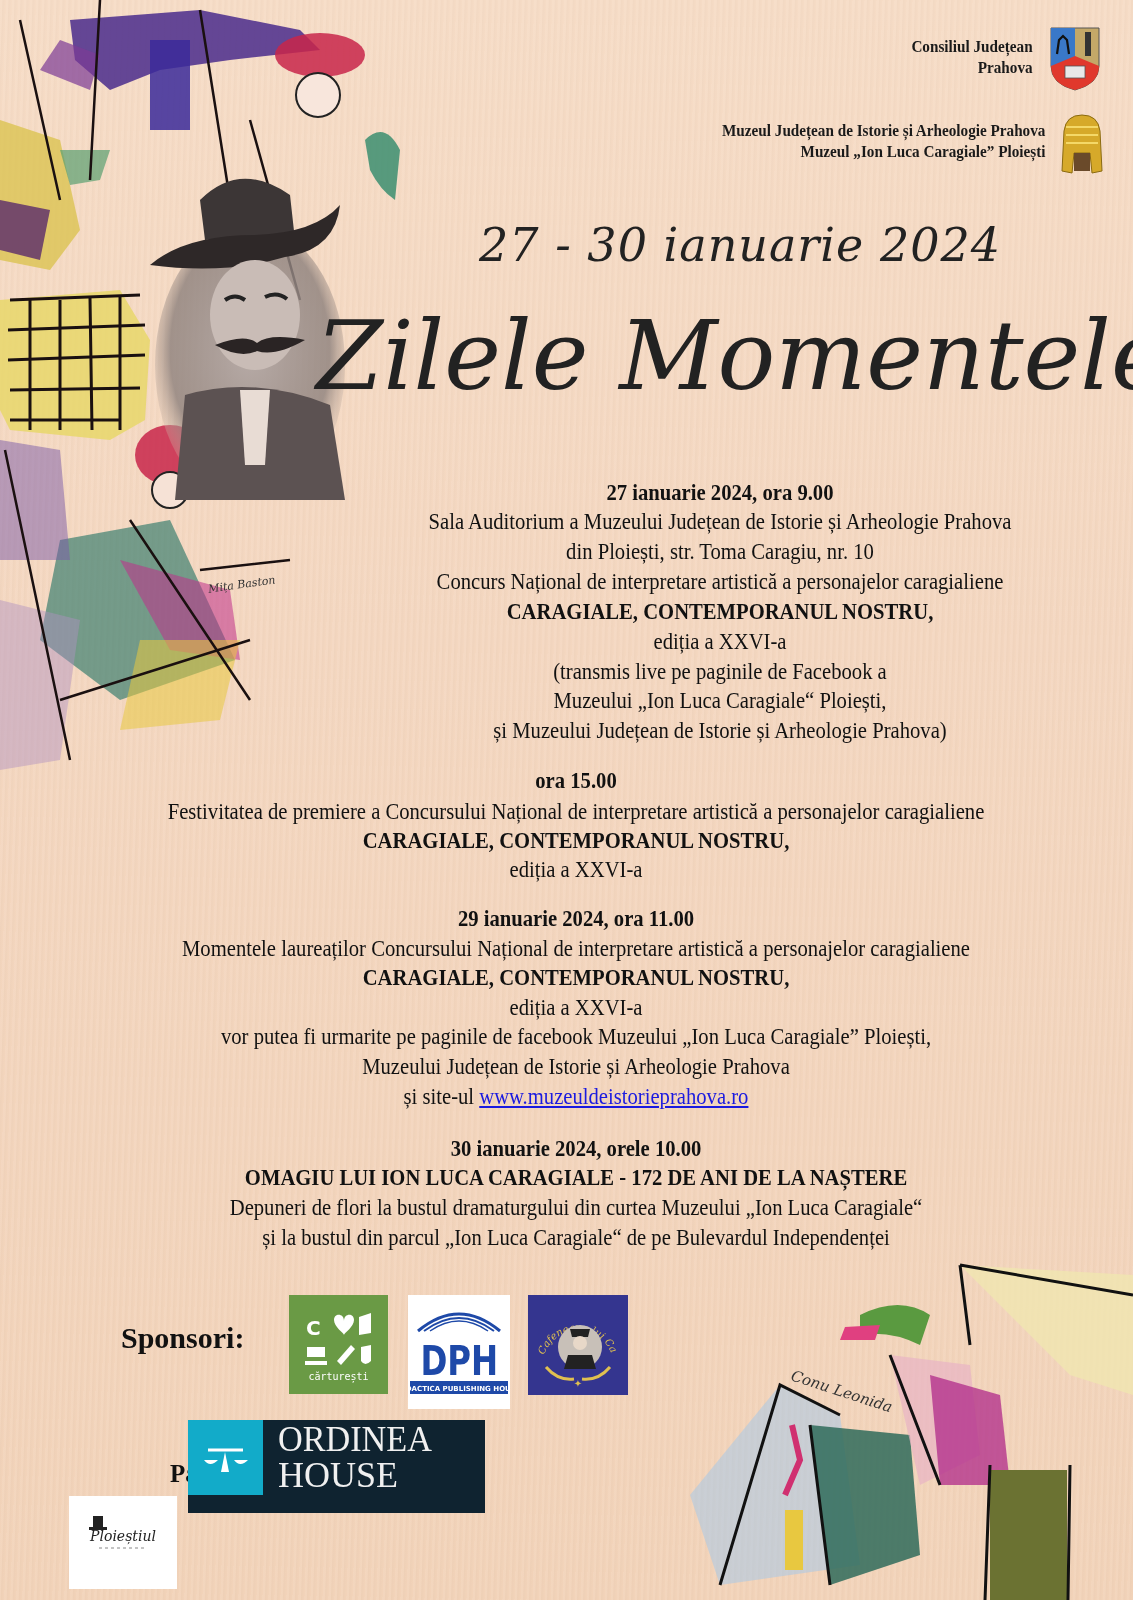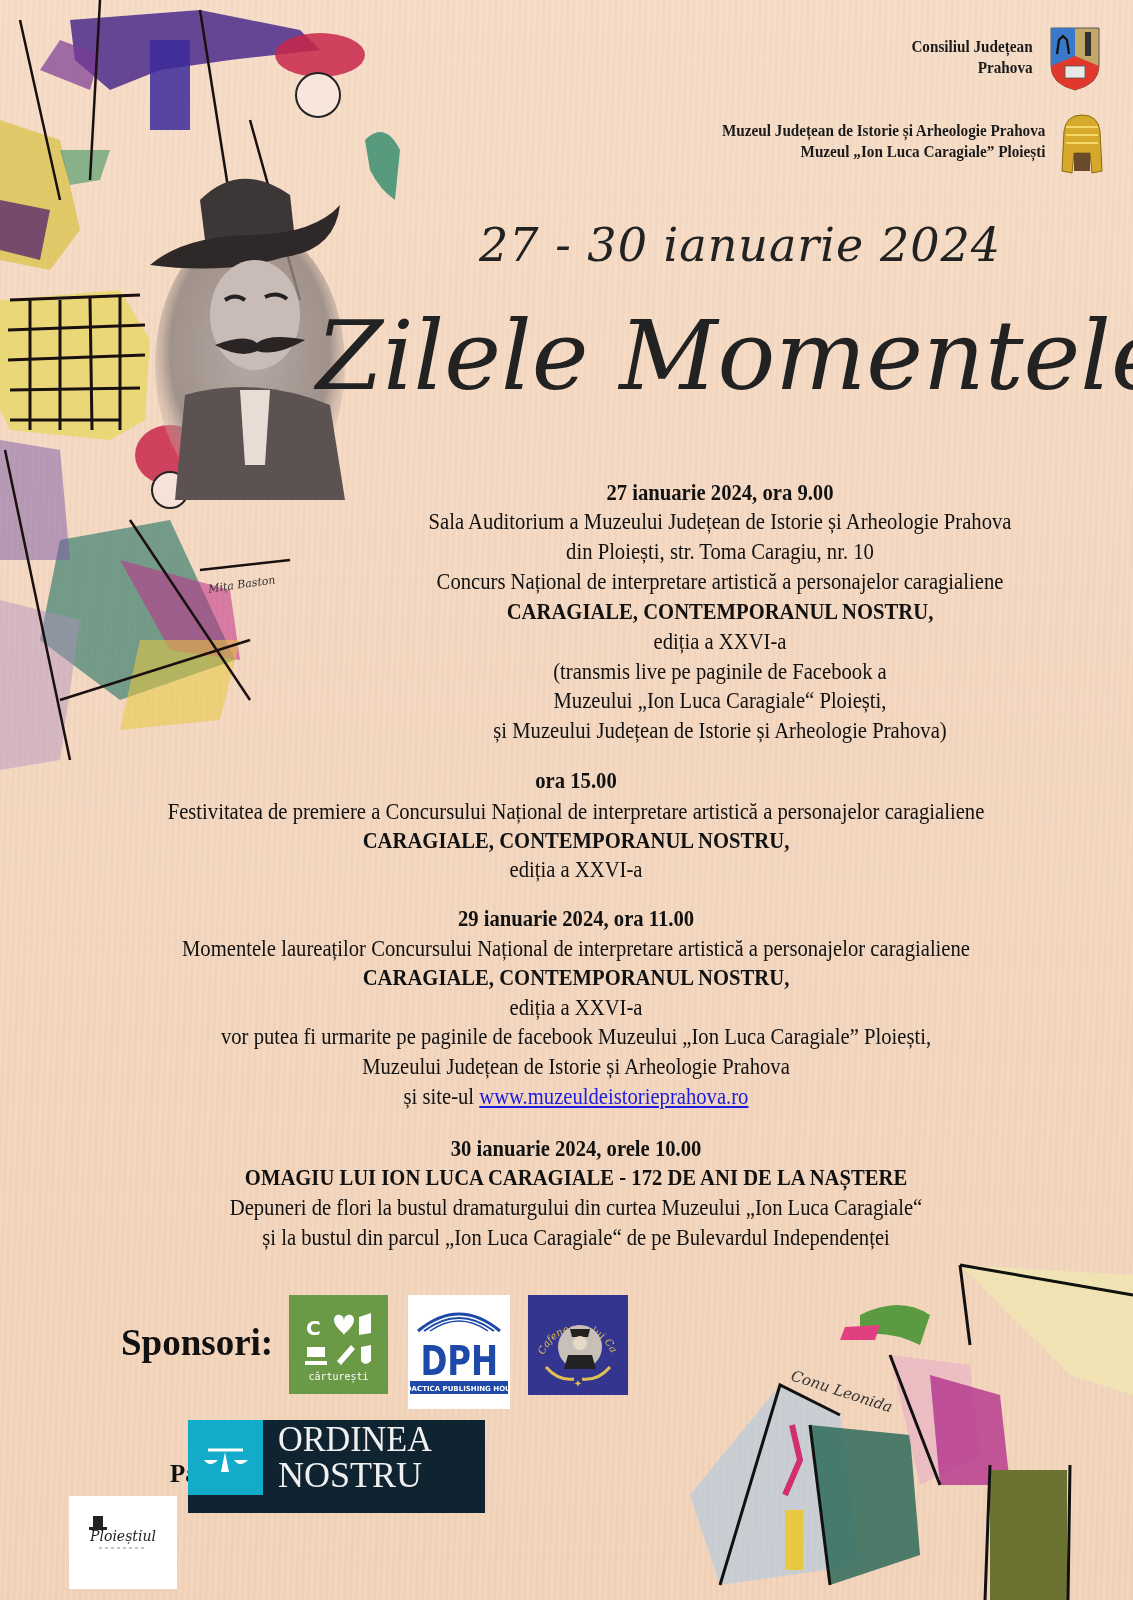--- a/index.html
+++ b/index.html
@@ -24,21 +24,21 @@
     position:absolute; white-space:nowrap; text-align:right;
     font-weight:bold; font-size:16px; line-height:21px; color:#1a1a1a;
     transform:scaleX(0.95); transform-origin:right center;
   }
   .script {
     position:absolute; white-space:nowrap; text-align:left;
     font-family:"DejaVu Serif", serif; font-style:italic; color:#222;
     transform:translateX(-50%); 
   }
   .logo { position:absolute; overflow:hidden; }
-  .label-big { position:absolute; font-weight:bold; font-size:37px; white-space:nowrap; }
+  .label-big { position:absolute; font-weight:bold; font-size:30px; white-space:nowrap; }
 </style>
 </head>
 <body>
 
 <div class="poster">
 
   <div class="abs" style="left:0;top:0;width:400px;height:780px;">
     <svg width="400" height="780" viewBox="0 0 400 780">
 
       <polygon points="70,20 200,10 300,30 320,50 230,60 160,70 110,90 75,60" fill="#4a2c8c" opacity="0.85"></polygon>
@@ -227,16 +227,16 @@
 
   <div class="logo" style="left:188px;top:1420px;width:297px;height:93px;background:#0f2330;">
     <div class="abs" style="left:0;top:0;width:75px;height:75px;background:#12abc9;">
       <svg width="75" height="75" viewBox="0 0 75 75">
         <line x1="20" y1="30" x2="55" y2="30" stroke="#fff" stroke-width="3"></line>
         <path d="M16,40 Q22,48 30,40 Z M46,40 Q52,48 60,40 Z" fill="#fff"></path>
         <path d="M33,52 L37,32 L41,52 Z" fill="#fff"></path>
       </svg>
     </div>
     <div class="abs" style="left:90px;top:0;font-size:36px;line-height:38px;color:#f0f0f0;font-family:'Liberation Serif',serif;transform:scaleX(0.95);transform-origin:left;">ORDINEA</div>
-    <div class="abs" style="left:90px;top:36px;font-size:36px;line-height:38px;color:#f0f0f0;font-family:'Liberation Serif',serif;">NOSTRU</div>
+    <div class="abs" style="left:90px;top:36px;font-size:36px;line-height:38px;color:#f0f0f0;font-family:'Liberation Serif',serif;">HOUSE</div>
   </div>
 
 </div>
 
 </body></html>

